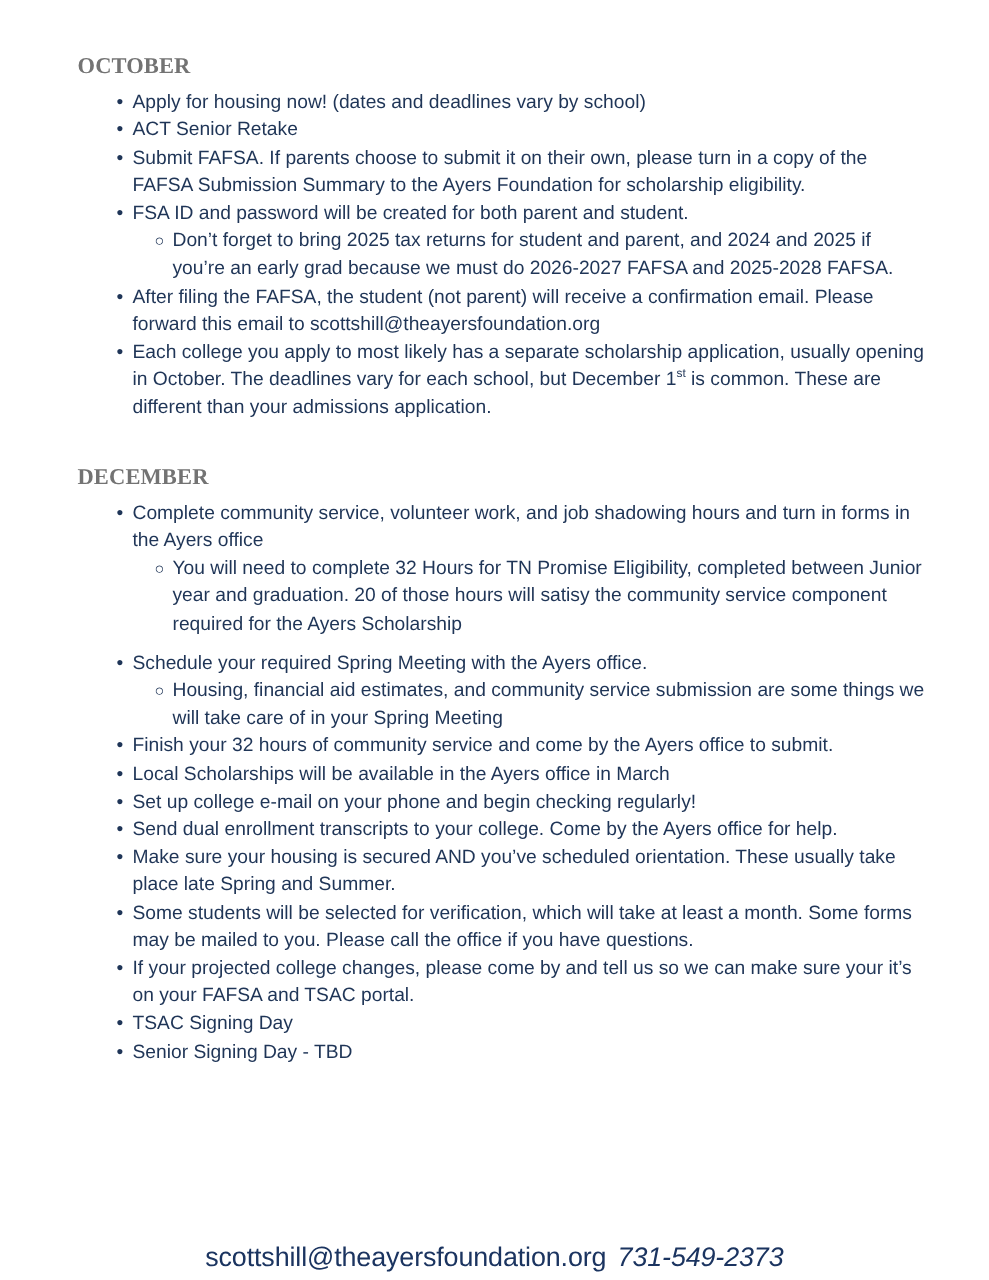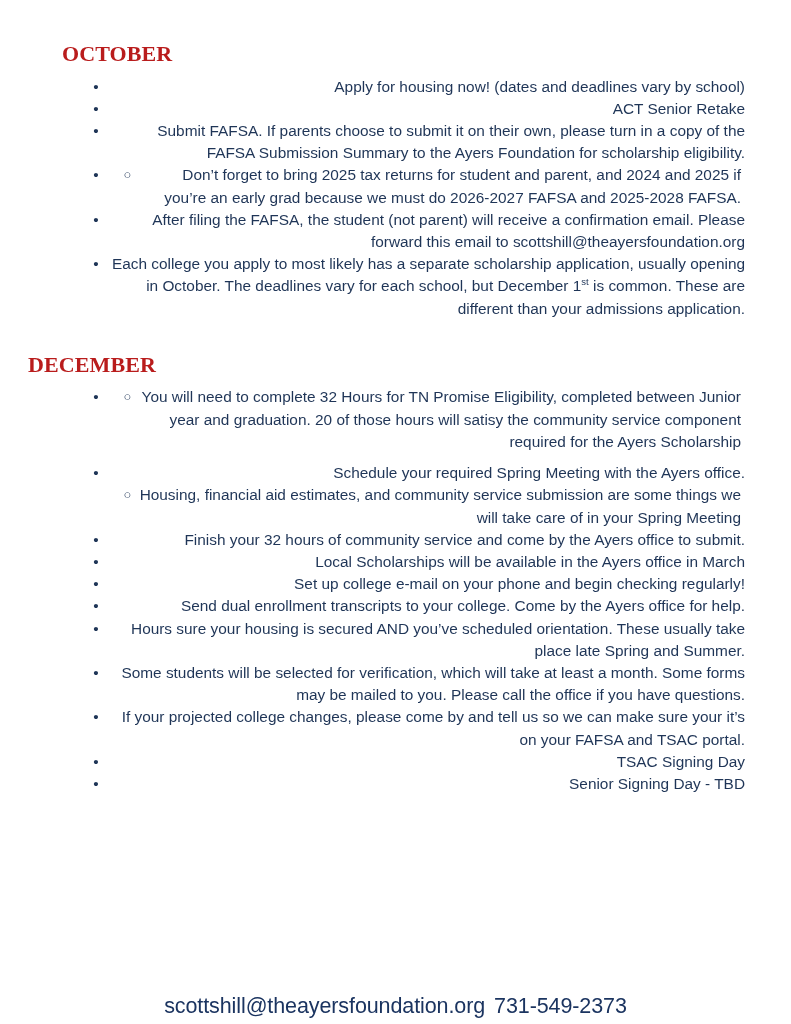--- a/index.html
+++ b/index.html
@@ -22,29 +22,29 @@
     box-sizing: border-box;
     padding: 0;
     position: relative;
   }
   .section {
     margin: 0;
   }
   .section-heading {
     font-family: "Liberation Serif", serif;
     font-weight: bold;
-    font-size: 22px;
+    font-size: 18px;
     line-height: 1.12;
-    color: #b91c1c;
+    color: #737373;
     letter-spacing: 0.1px;
     margin: 0;
     padding: 0;
   }
   #sec-october .section-heading { margin: 42px 0 0 62px; }
-  #sec-december .section-heading { margin: 33px 0 0 28px; }
+  #sec-december .section-heading { margin: 33px 0 0 62px; }
   #sec-spring   .section-heading { margin: 30px 0 0 62px; }
 
   ul.lvl1 {
     list-style: none;
     margin: 9px 0 0 0;
     padding: 0;
   }
   ul.lvl2 {
     list-style: none;
     margin: 0;
@@ -84,40 +84,39 @@
     text-align: center;
     font-size: 13px;
     line-height: 22.2px;
     color: #1f3557;
   }
   li.l2 > .text {
     display: block;
   }
   .text {
     display: block;
-    text-align: right;
   }
   sup {
     font-size: 0.62em;
     vertical-align: super;
     line-height: 0;
   }
   .footer-contact {
     position: absolute;
     left: 0;
     right: 0;
     top: 952px;
     text-align: center;
     color: #1b3460;
     font-family: "Liberation Sans", sans-serif;
     font-size: 21.5px;
     letter-spacing: -0.1px;
   }
   .footer-contact .email { }
-  .footer-contact .phone { margin-left: 9px; }
+  .footer-contact .phone { margin-left: 9px; font-style: italic; }
 </style>
 </head>
 <body>
 
 <div class="page">
 
   <div class="section" id="sec-october">
     <h1 class="section-heading">OCTOBER</h1>
     <ul class="lvl1">
 
@@ -131,20 +130,21 @@
         <span class="text">ACT Senior Retake</span>
       </li>
 
       <li class="item l1">
         <span class="bullet">•</span>
         <span class="text">Submit FAFSA. If parents choose to submit it on their own, please turn in a copy of the FAFSA Submission Summary to the Ayers Foundation for scholarship eligibility.</span>
       </li>
 
       <li class="item l1">
         <span class="bullet">•</span>
+        <span class="text">FSA ID and password will be created for both parent and student.</span>
         <ul class="lvl2">
           <li class="item l2">
             <span class="bullet">○</span>
             <span class="text">Don’t forget to bring 2025 tax returns for student and parent, and 2024 and 2025 if you’re an early grad because we must do 2026-2027 FAFSA and 2025-2028 FAFSA.</span>
           </li>
         </ul>
       </li>
 
       <li class="item l1">
         <span class="bullet">•</span>
@@ -157,20 +157,21 @@
       </li>
 
     </ul>
   </div>
 
   <div class="section" id="sec-december">
     <h1 class="section-heading">DECEMBER</h1>
     <ul class="lvl1">
       <li class="item l1">
         <span class="bullet">•</span>
+        <span class="text">Complete community service, volunteer work, and job shadowing hours and turn in forms in the Ayers office</span>
         <ul class="lvl2">
           <li class="item l2">
             <span class="bullet">○</span>
             <span class="text">You will need to complete 32 Hours for TN Promise Eligibility, completed between Junior year and graduation. 20 of those hours will satisy the community service component required for the Ayers Scholarship</span>
           </li>
         </ul>
       </li>
     </ul>
   </div>
 
@@ -203,21 +204,21 @@
         <span class="text">Set up college e-mail on your phone and begin checking regularly!</span>
       </li>
 
       <li class="item l1">
         <span class="bullet">•</span>
         <span class="text">Send dual enrollment transcripts to your college. Come by the Ayers office for help.</span>
       </li>
 
       <li class="item l1">
         <span class="bullet">•</span>
-        <span class="text">Hours sure your housing is secured AND you’ve scheduled orientation. These usually take place late Spring and Summer.</span>
+        <span class="text">Make sure your housing is secured AND you’ve scheduled orientation. These usually take place late Spring and Summer.</span>
       </li>
 
       <li class="item l1">
         <span class="bullet">•</span>
         <span class="text">Some students will be selected for verification, which will take at least a month. Some forms may be mailed to you. Please call the office if you have questions.</span>
       </li>
 
       <li class="item l1">
         <span class="bullet">•</span>
         <span class="text">If your projected college changes, please come by and tell us so we can make sure your it’s on your FAFSA and TSAC portal.</span>

